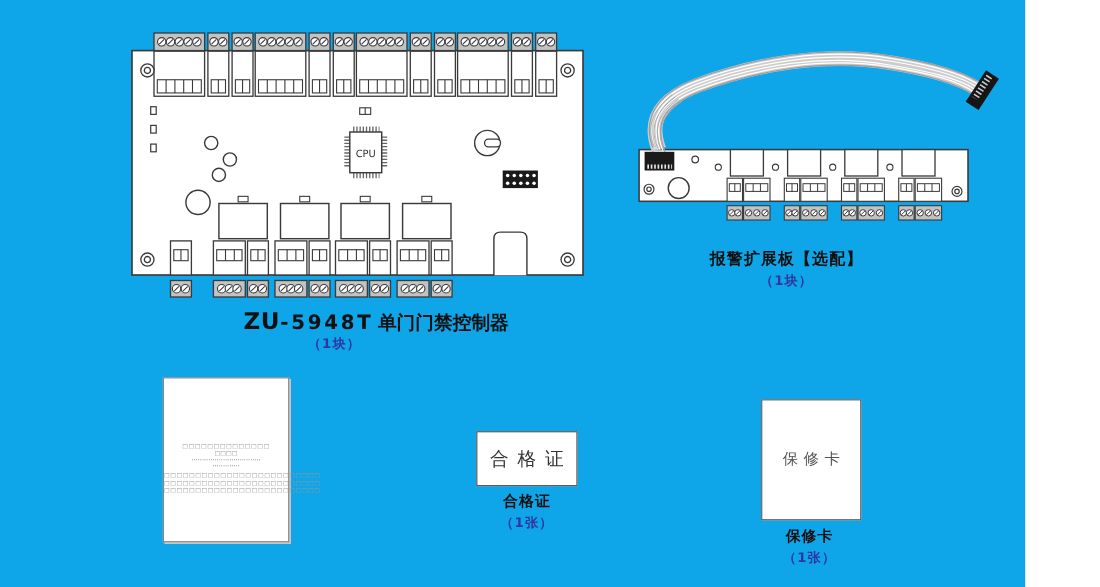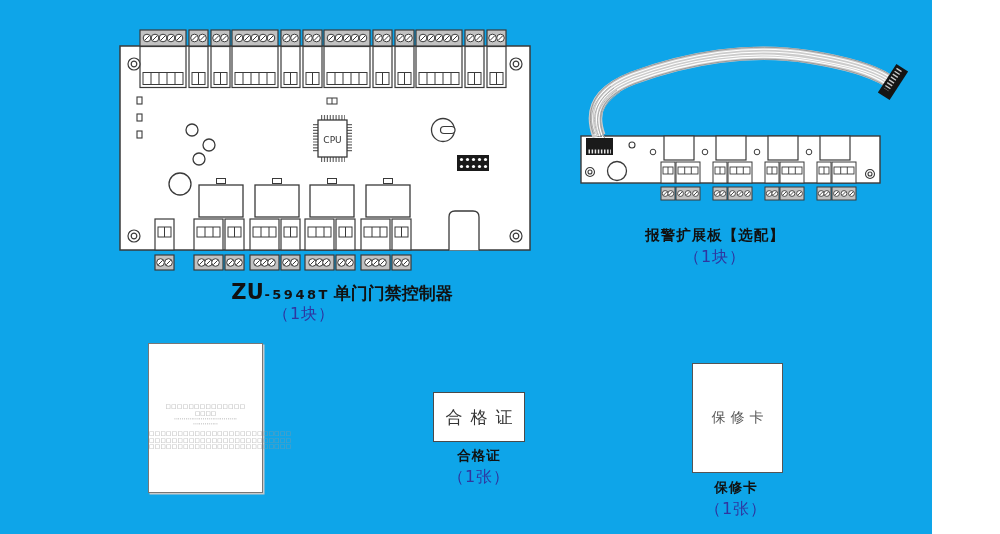--- a/index.html
+++ b/index.html
@@ -1,23 +1,23 @@
 <!DOCTYPE html>
 <html><head>
 <meta charset="utf-8">
 <style>
   html,body{margin:0;padding:0;background:#fff;}
   #stage{position:relative;width:932px;height:534px;background:#0ea5e9;overflow:hidden;
          font-family:"DejaVu Sans","Liberation Sans",sans-serif;}
   svg{position:absolute;}
   .item-label{position:absolute;text-align:center;color:#111;}
   .item-name{font-weight:bold;font-size:13.5px;letter-spacing:1px;color:#111;}
-  .qty{color:#2f36a0;font-size:16px;font-weight:400;letter-spacing:1px;margin-top:2px;}
+  .qty{color:#2f36a0;font-size:12px;font-weight:700;letter-spacing:1px;margin-top:2px;}
   .model-prefix{font-size:21px;font-weight:600;letter-spacing:0.5px;color:#111;}
-  .model-suffix{font-size:13px;font-weight:600;letter-spacing:2.5px;color:#111;}
+  .model-suffix{font-size:18px;font-weight:600;letter-spacing:2.5px;color:#111;}
   .model-name{font-size:17px;font-weight:bold;margin-left:4px;color:#111;}
   .expansion-name{font-size:14.5px;font-weight:bold;letter-spacing:1px;color:#111;}
   .card{position:absolute;background:#fff;box-sizing:border-box;}
   #manual-card{left:148px;top:343px;width:115px;height:150px;border:1.5px solid #777;
                box-shadow:1.5px 1.5px 0 #c9c9c9;}
   .manual-text{margin-top:58px;text-align:center;color:#999;}
   .pl-title{font-size:5.5px;line-height:8px;letter-spacing:0.5px;}
   .pl-sub{font-size:5.5px;line-height:6px;}
   .pl-dots1{font-size:6px;line-height:5px;color:#777;}
   .pl-dots2{font-size:6px;line-height:5px;color:#777;}

